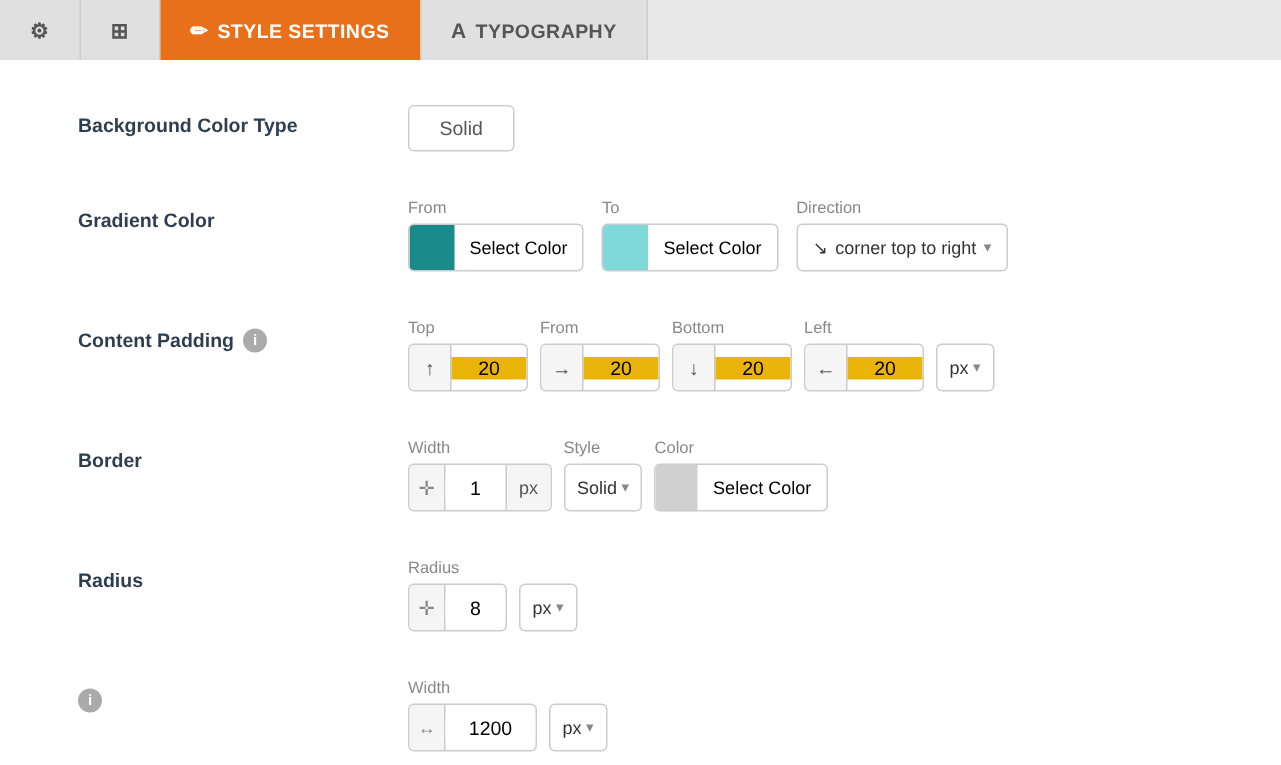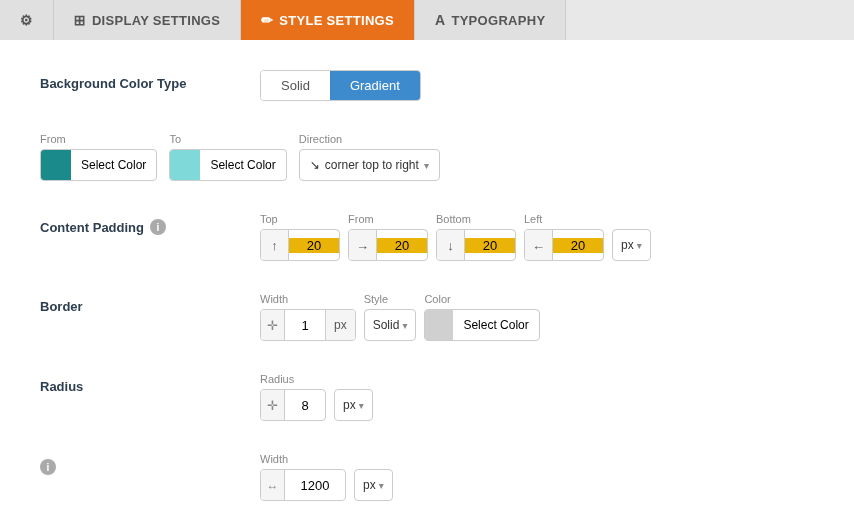--- a/index.html
+++ b/index.html
@@ -51,22 +51,22 @@
       margin-bottom: 32px;
     }
     .settings-label {
       width: 220px;
       min-width: 220px;
       font-weight: 700;
       font-size: 13px;
       color: #2d3e50;
       padding-top: 6px;
       display: flex;
-      align-items: center;
       gap: 6px;
+      margin-left: 12px;
     }
     .settings-control {
       flex: 1;
     }
 
     
     .toggle-group {
       display: flex;
       border: 1px solid #ccc;
       border-radius: 4px;
@@ -323,47 +323,48 @@
   </style>
 </head>
 <body>
 
 <div class="top-nav">
   <div class="nav-tab">
     <span class="tab-icon">⚙</span>
   </div>
   <div class="nav-tab">
     <span class="tab-icon">⊞</span>
-    <span>DISPLAY SETTINGS</span>
   </div>
   <div class="nav-tab active">
     <span class="tab-icon">✏</span>
     <span>STYLE SETTINGS</span>
   </div>
   <div class="nav-tab">
     <span class="tab-icon">A</span>
     <span>TYPOGRAPHY</span>
   </div>
 </div>
 
 <div class="main-content">
 
   <div class="settings-row">
     <div class="settings-label">
       <span>Background Color Type</span>
     </div>
     <div class="settings-control">
       <div class="toggle-group">
         <button class="toggle-btn">Solid</button>
-        <button class="toggle-btn active">Gradient</button>
       </div>
     </div>
   </div>
 
   <div class="settings-row">
+    <div class="settings-label">
+      <span>Gradient Color</span>
+    </div>
     <div class="settings-control">
       <div class="gradient-row">
 
         <div class="color-group">
           <span class="color-group-label">From</span>
           <div class="color-picker-btn">
             <span class="color-swatch" style="background:#1a8a8a;"></span>
             <span class="color-select-label">Select Color</span>
           </div>
         </div>

